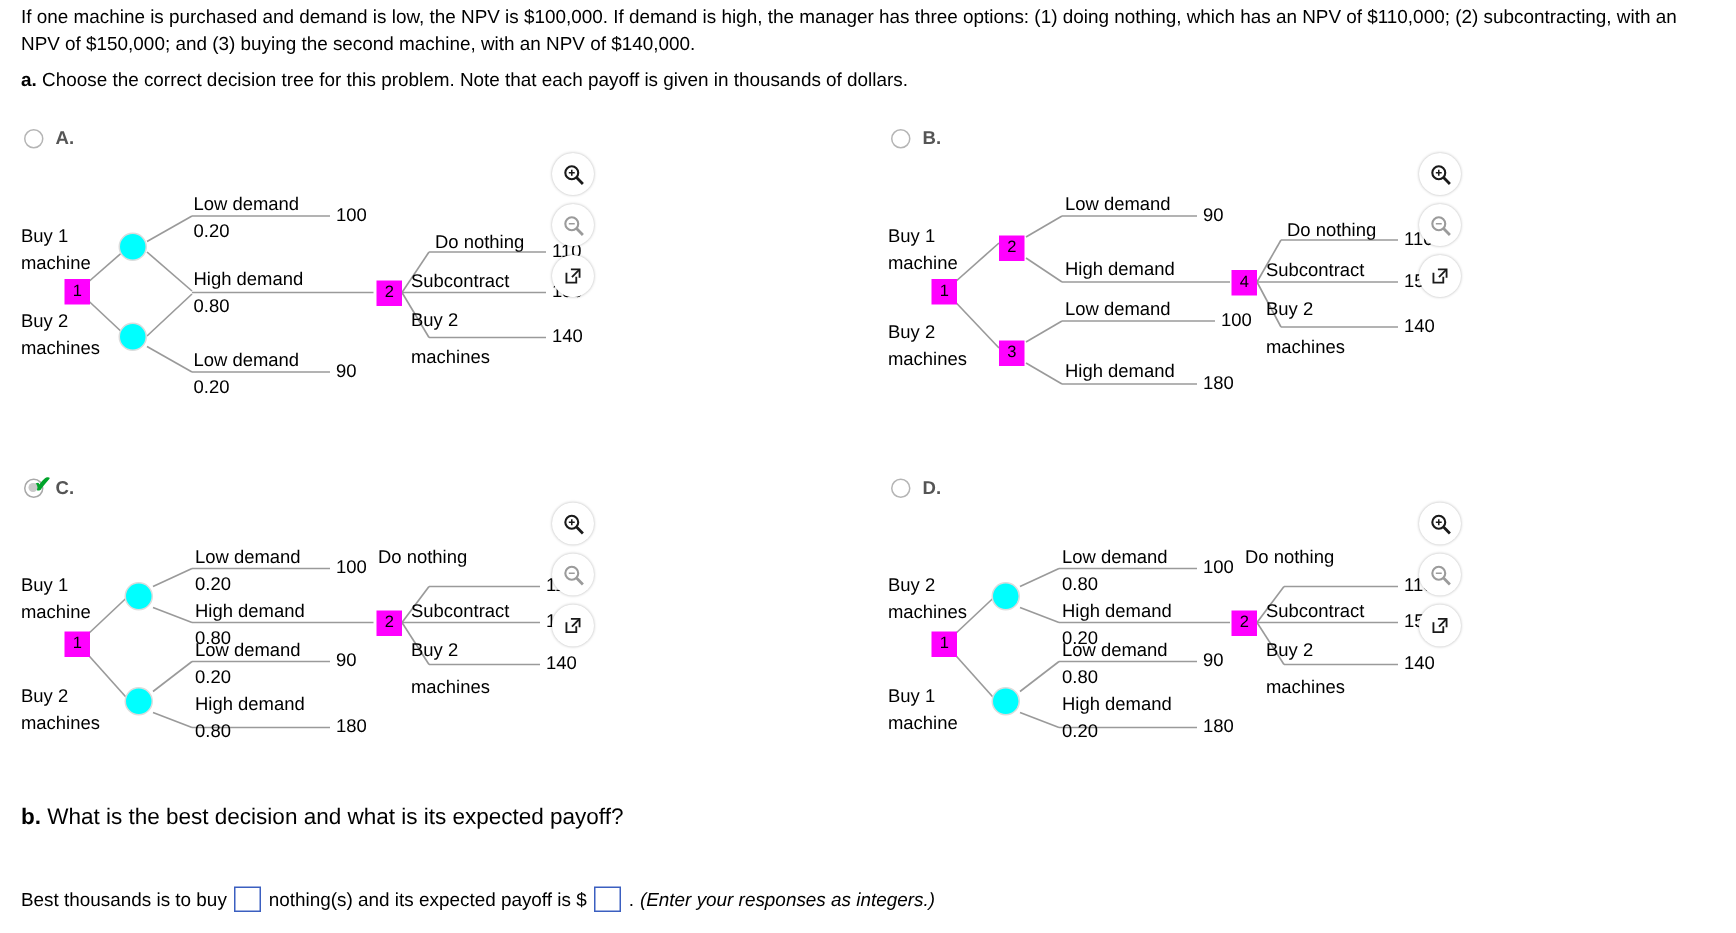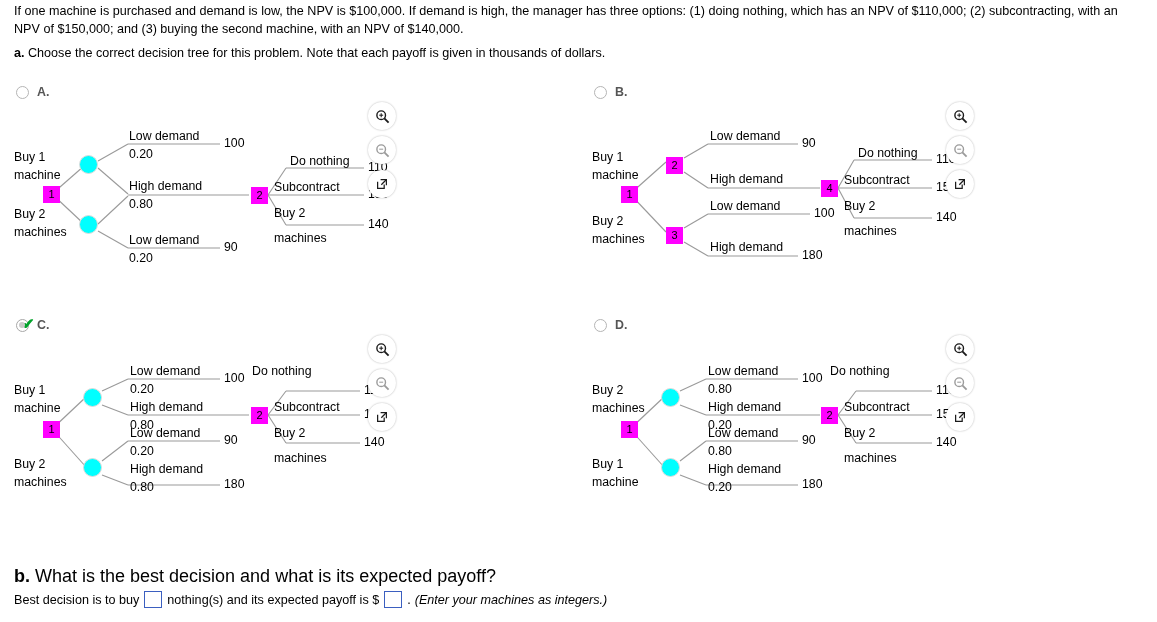--- a/index.html
+++ b/index.html
@@ -148,22 +148,22 @@
     justify-content: center;
   }
   .tool-zoom-in  { left: 0px;  top: 0px;  }
   .tool-zoom-out { left: 0px;  top: 34px; }
   .tool-popout   { left: 0px;  top: 68px; }
 
   
   #part-b-prompt {
     position: absolute;
     left: 14px;
-    top: 566px;
-    font-size: 18px;
+    top: 536px;
+    font-size: 15px;
   }
   #answer-line {
     position: absolute;
     left: 14px;
     top: 591px;
     font-size: 12.6px;
     display: flex;
     align-items: center;
     white-space: nowrap;
   }
@@ -511,19 +511,19 @@
           <path d="M6.4 3 L13 3 L13 9.4" fill="none" stroke="#1a1a1a" stroke-width="1.4"></path>
           <line x1="7.2" y1="8.8" x2="12.8" y2="3.2" stroke="#1a1a1a" stroke-width="1.4"></line>
         </svg>
     </div>
   </div>
 </div>
 
 <div id="part-b-prompt"><span class="bold">b.</span><span> What is the best decision and what is its expected payoff?</span></div>
 
 <div id="answer-line">
-  <span>Best decision is to buy</span>
+  <span>Best thousands is to buy</span>
   <input class="ans-box" type="text" value="" style="">
   <span>nothing(s) and its expected payoff is $</span>
   <input class="ans-box" type="text" value="" style="">
   <span>.</span>
-  <span class="ital" style="margin-left:4px;">(Enter your machines as integers.)</span>
+  <span class="ital" style="margin-left:4px;">(Enter your responses as integers.)</span>
 </div>
 
 </body></html>

